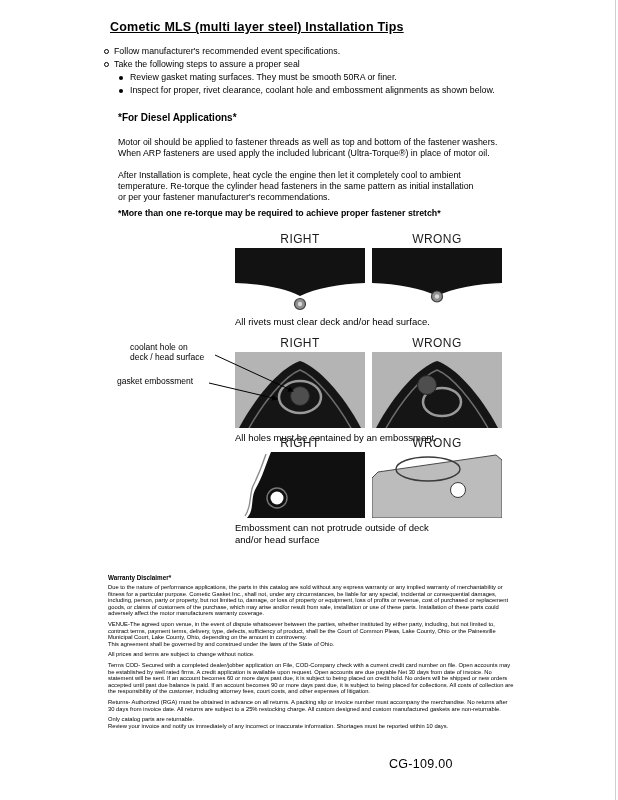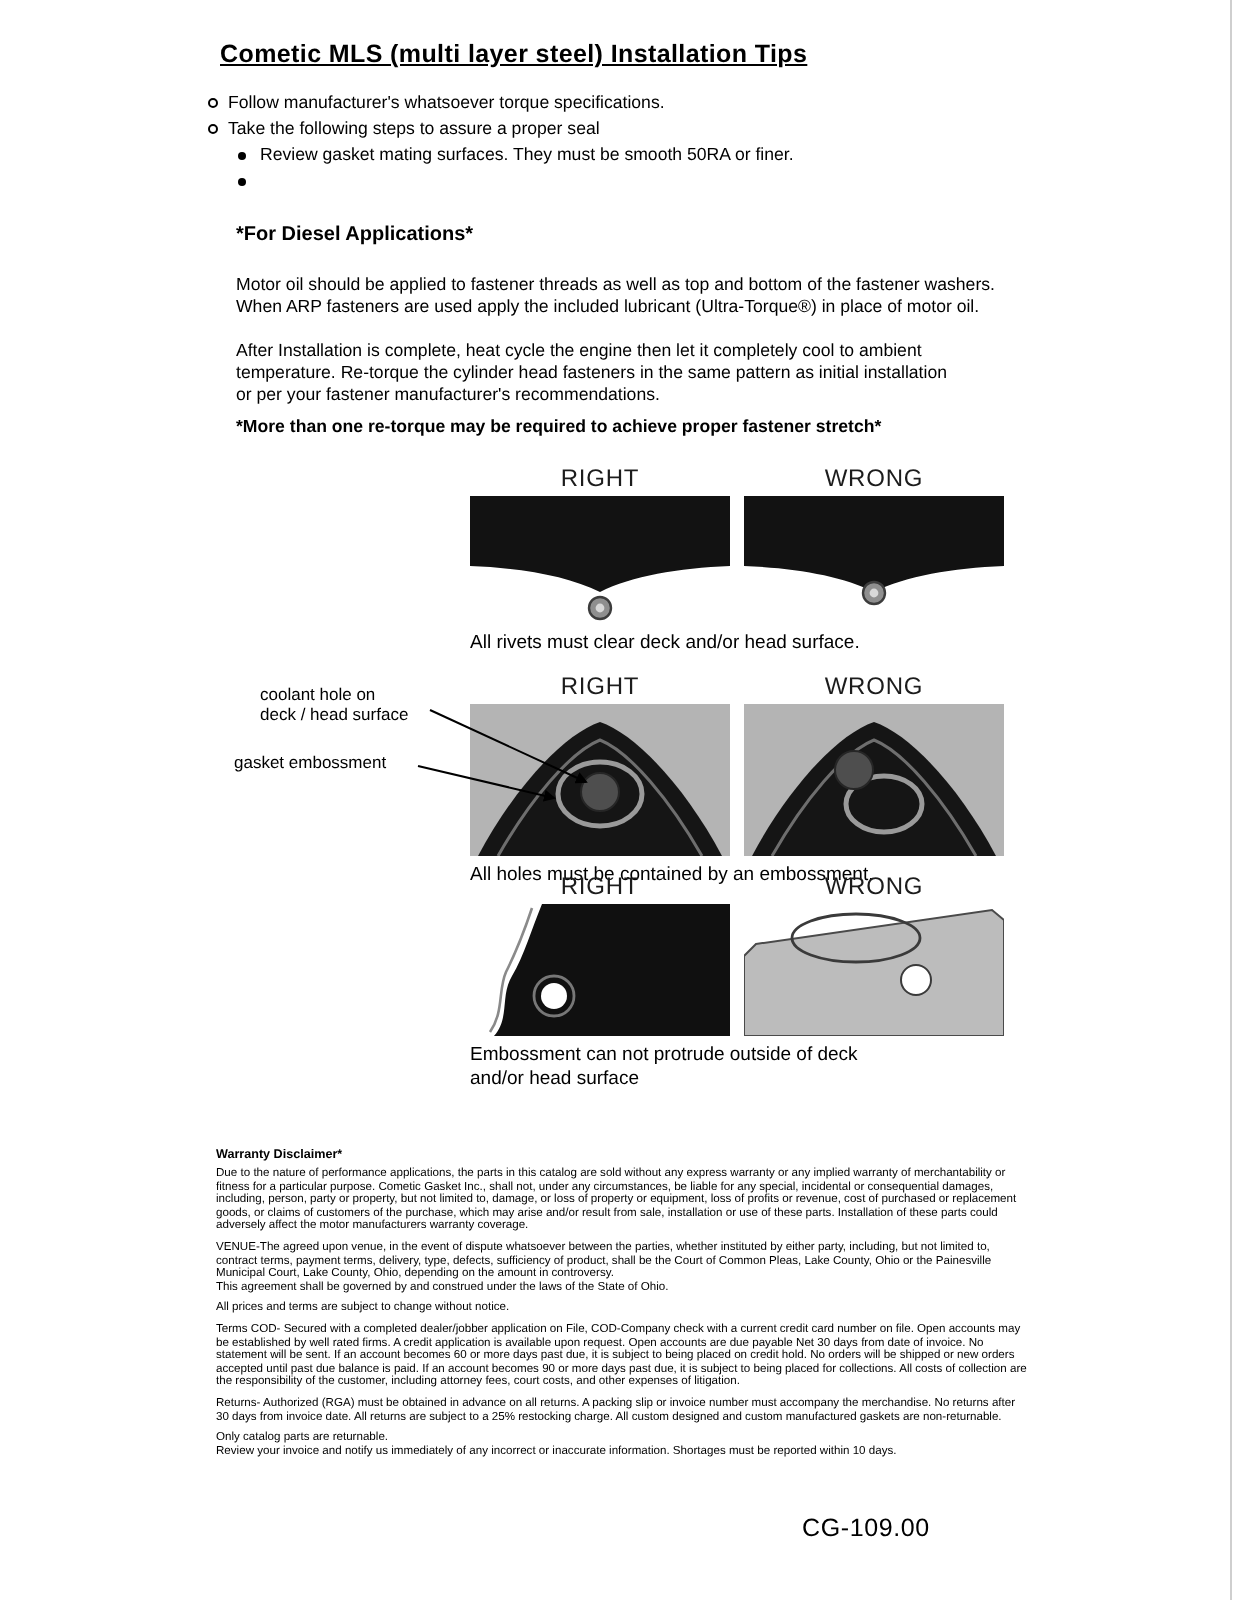--- a/index.html
+++ b/index.html
@@ -40,45 +40,46 @@
 
   .callout { position:absolute; font-size:8.5px; line-height:10px; }
   .callout1 { left:130px; top:342px; width:86px; }
   .callout2 { left:117px; top:376px; width:92px; text-align:left; }
   .arrow-overlay { position:absolute; left:205px; top:345px; width:110px; height:70px; pointer-events:none; }
 
   .warranty-heading { position:absolute; left:108px; top:574px; margin:0; font-size:6.3px; font-weight:bold; }
   .warranty { position:absolute; left:108px; top:584px; width:406px; }
   .warranty p { margin:0 0 4px 0; font-size:5.8px; line-height:6.6px; white-space:pre-line; }
 
-  .page-code { position:absolute; left:389px; top:757px; font-size:12.5px; letter-spacing:0.3px;margin-left:12px; }
+  .page-code { position:absolute; left:389px; top:757px; font-size:12.5px; letter-spacing:0.3px; }
 </style>
 </head>
 <body>
 
 <div class="page">
   <div class="edge-line"></div>
 
   <h1 class="title">Cometic MLS (multi layer steel) Installation Tips</h1>
 
   <ul class="tips">
     <li class="tip">
       <span class="marker-o"></span>
-      <span>Follow manufacturer's whatsoever torque specifications.</span>
+      <span>Follow manufacturer's recommended event specifications.</span>
     </li>
     <li class="tip">
       <span class="marker-o"></span>
       <span>Take the following steps to assure a proper seal</span>
     </li>
     <li class="subtip">
       <span class="marker-dot"></span>
       <span>Review gasket mating surfaces.  They must be smooth 50RA or finer.</span>
     </li>
     <li class="subtip">
       <span class="marker-dot"></span>
+      <span>Inspect for proper, rivet clearance, coolant hole and embossment alignments as shown below.</span>
     </li>
   </ul>
 
   <h2 class="diesel-heading">*For Diesel Applications*</h2>
   <p class="body-p p1 preline">Motor oil should be applied to fastener threads as well as top and bottom of the fastener washers.
 When ARP fasteners are used apply the included lubricant (Ultra-Torque®) in place of motor oil.</p>
   <p class="body-p p2 preline">After Installation is complete, heat cycle the engine then let it completely cool to ambient
 temperature. Re-torque the cylinder head fasteners in the same pattern as initial installation
 or per your fastener manufacturer's recommendations.</p>
   <p class="body-p p3">*More than one re-torque may be required to achieve proper fastener stretch*</p>

